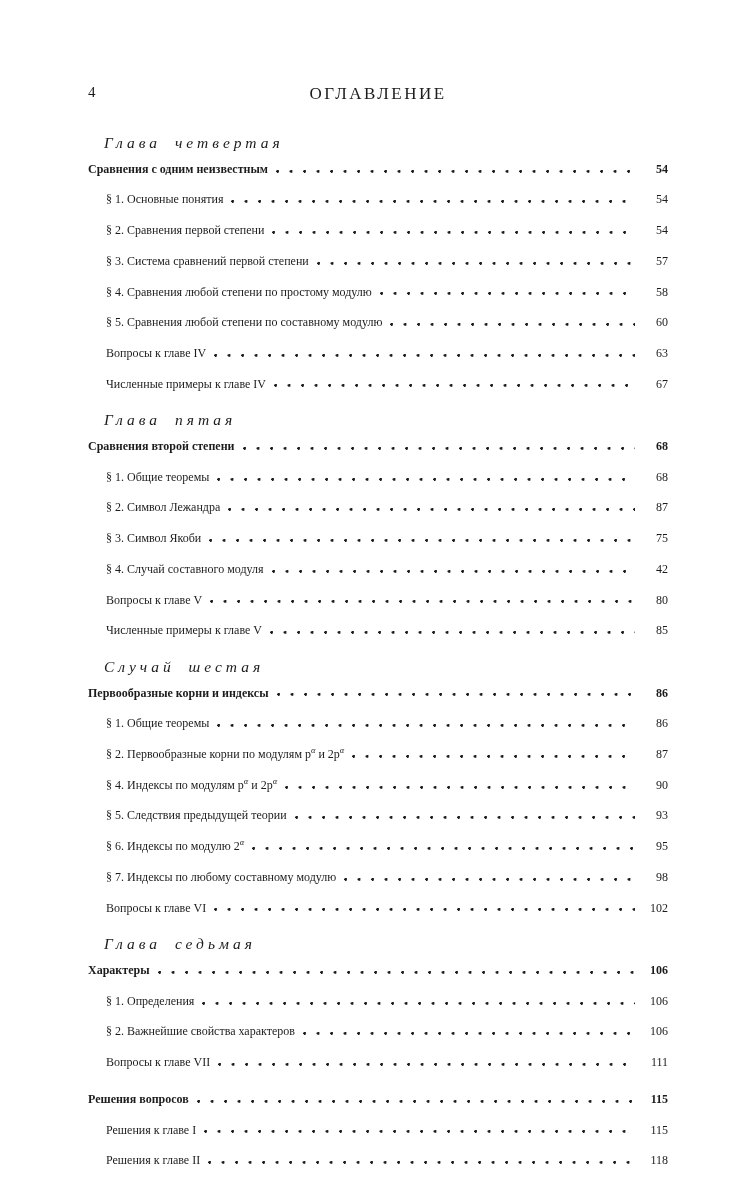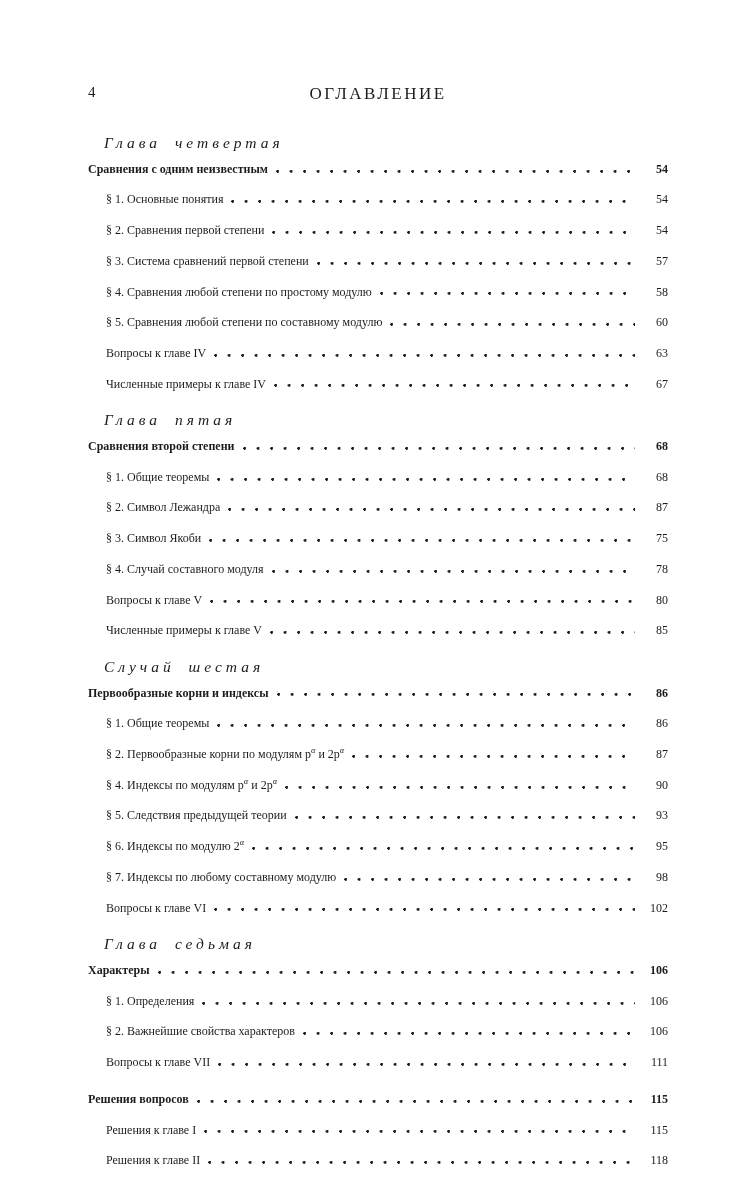--- a/index.html
+++ b/index.html
@@ -152,21 +152,21 @@
           <span class="entry-page">87</span>
         </div>
         <div class="toc-row item">
           <span class="entry-text">§ 3. Символ Якоби</span>
           <span class="leader"></span>
           <span class="entry-page">75</span>
         </div>
         <div class="toc-row item">
           <span class="entry-text">§ 4. Случай составного модуля</span>
           <span class="leader"></span>
-          <span class="entry-page">78</span>
+          <span class="entry-page">42</span>
         </div>
         <div class="toc-row item">
           <span class="entry-text">Вопросы к главе V</span>
           <span class="leader"></span>
           <span class="entry-page">80</span>
         </div>
         <div class="toc-row item">
           <span class="entry-text">Численные примеры к главе V</span>
           <span class="leader"></span>
           <span class="entry-page">85</span>

